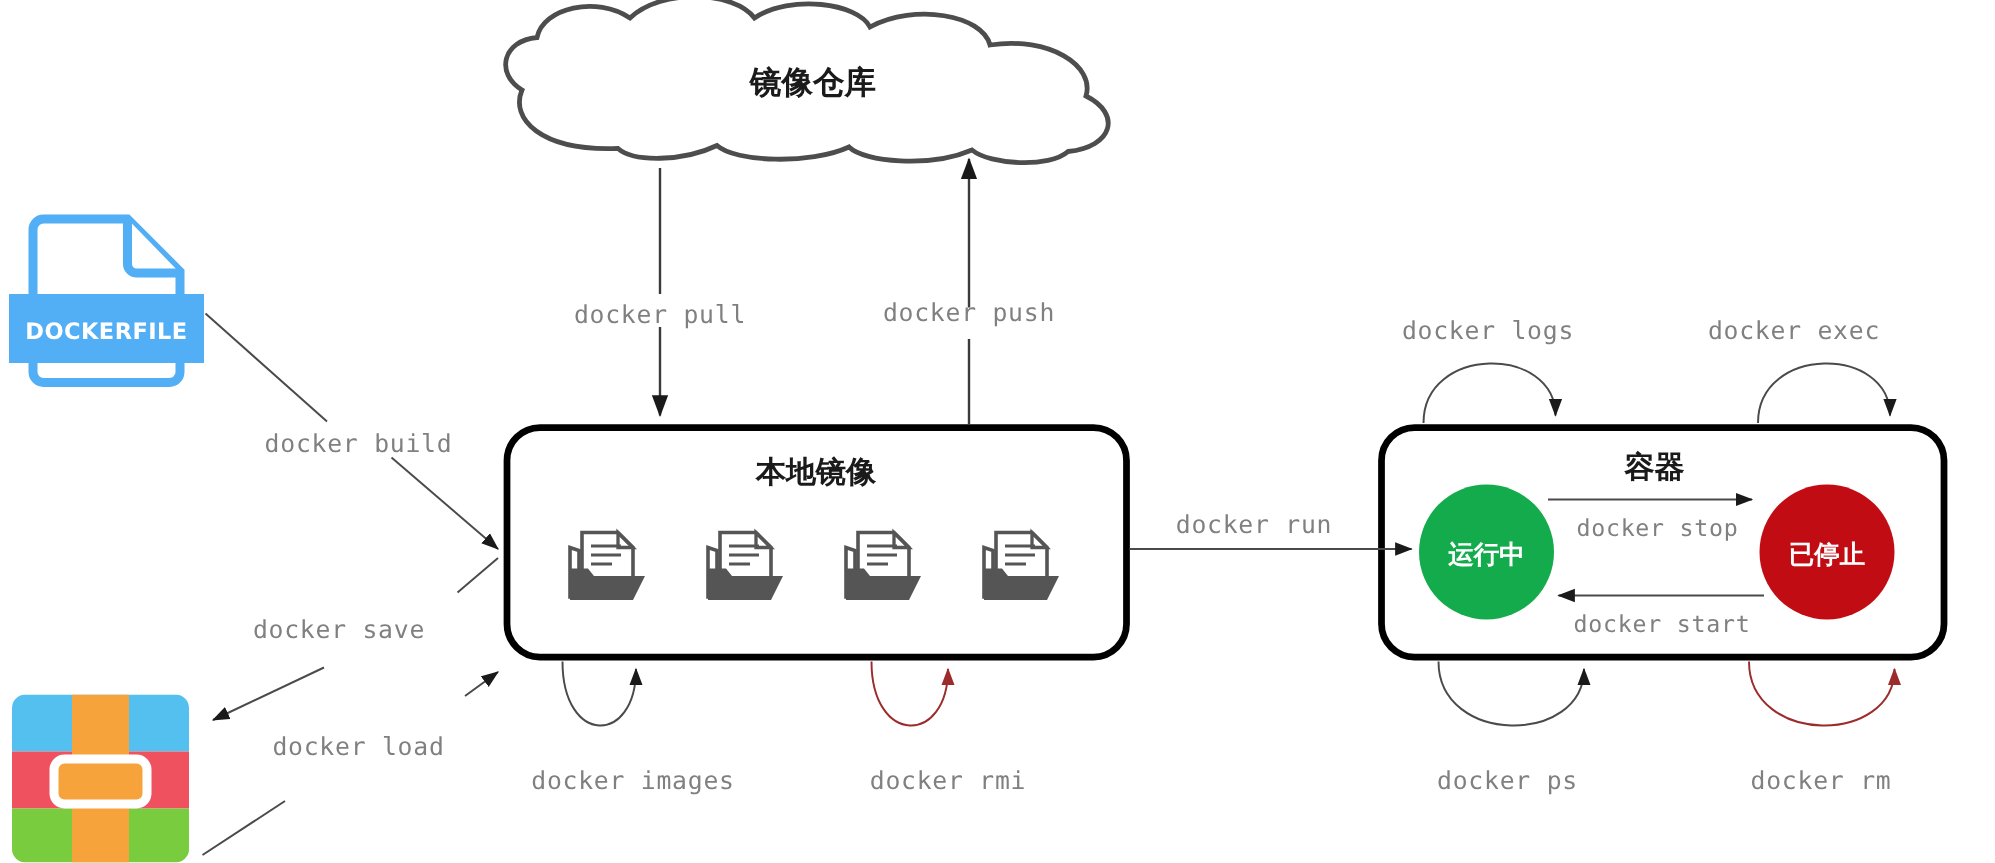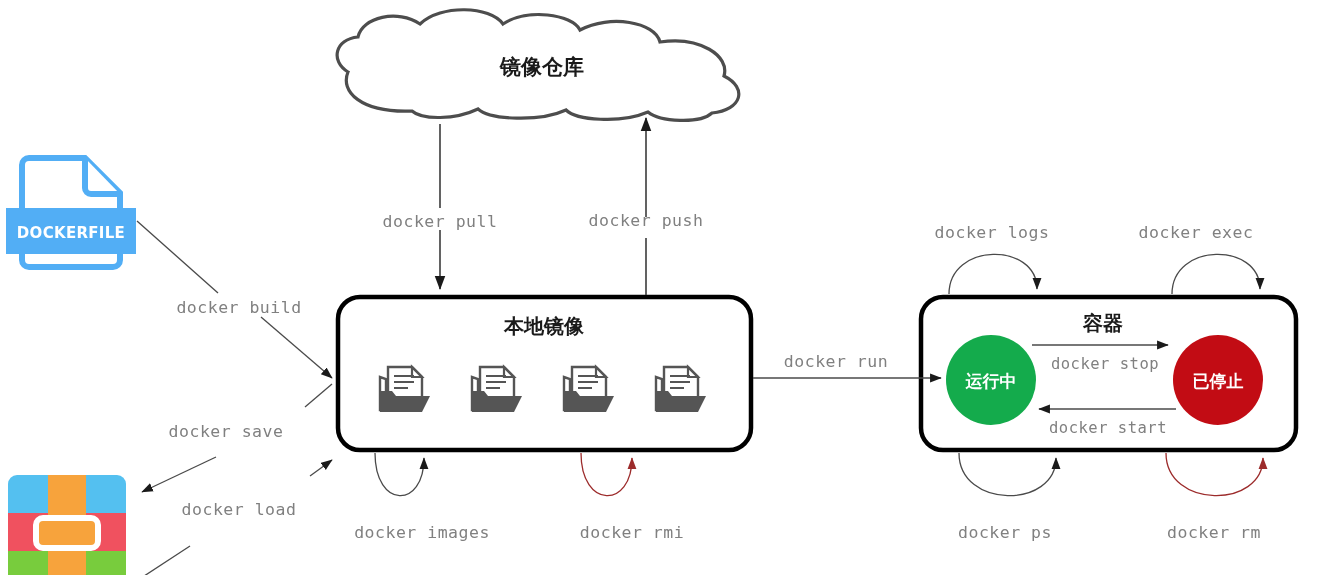--- a/index.html
+++ b/index.html
@@ -1,20 +1,20 @@
 <!DOCTYPE html>
 <html><head>
 <meta charset="utf-8">
 <style>
   html,body{margin:0;padding:0;background:#ffffff;}
   body{
     width:1330px;height:575px;position:relative;overflow:hidden;
     font-family:"Liberation Sans","DejaVu Sans",sans-serif;
   }
-  #stage{position:absolute;left:0;top:12px;width:1330px;height:430px;}
+  #stage{position:absolute;left:0;top:0;width:1330px;height:430px;}
   svg.layer{position:absolute;left:0;top:0;width:1330px;height:575px;overflow:visible;}
   .cmd{
     font-family:"DejaVu Sans Mono","Liberation Mono",monospace;
     font-size:16.5px;fill:#808080;letter-spacing:0.5px;
   }
   .cmd-white{
     font-family:"DejaVu Sans Mono","Liberation Mono",monospace;
     font-size:15.5px;fill:#808080;letter-spacing:0.5px;
   }
   .boxtitle{

